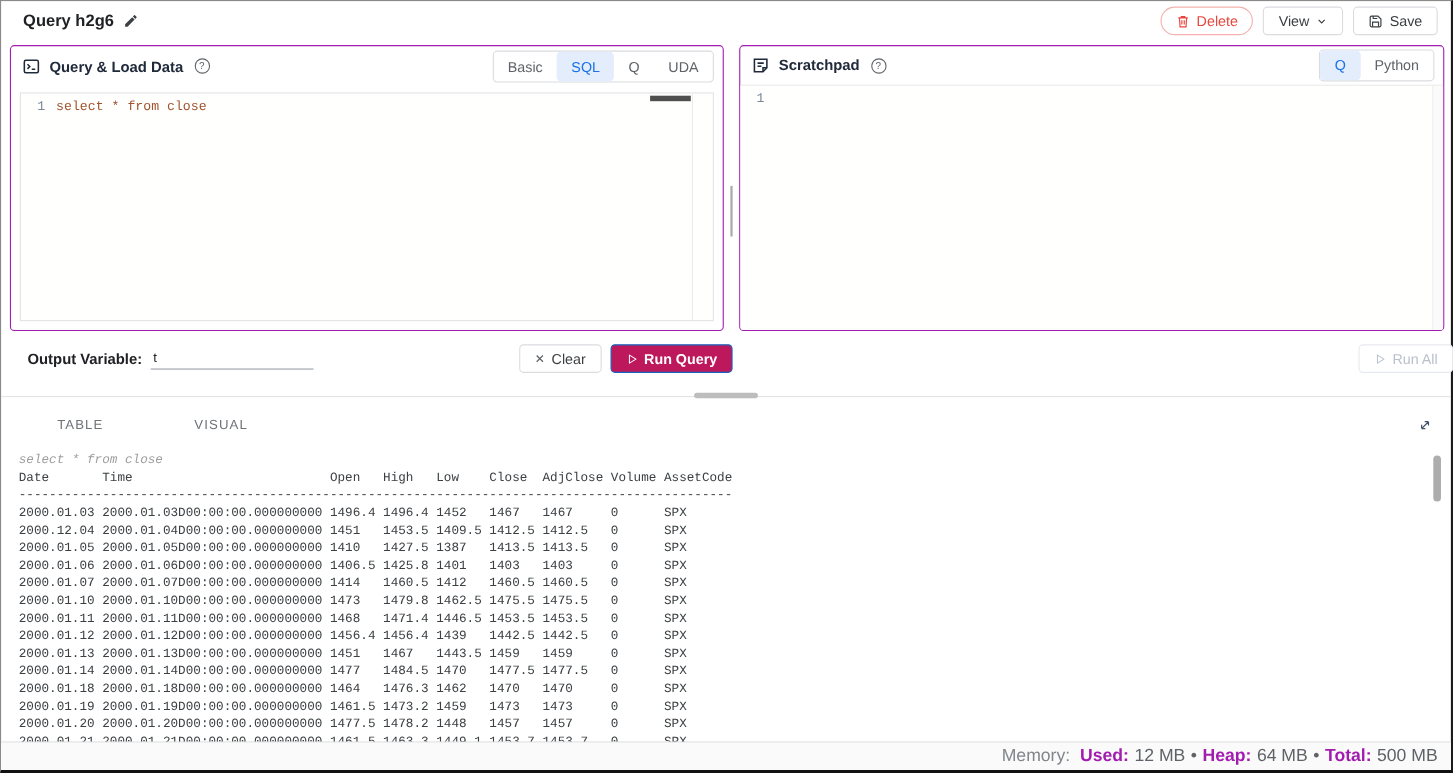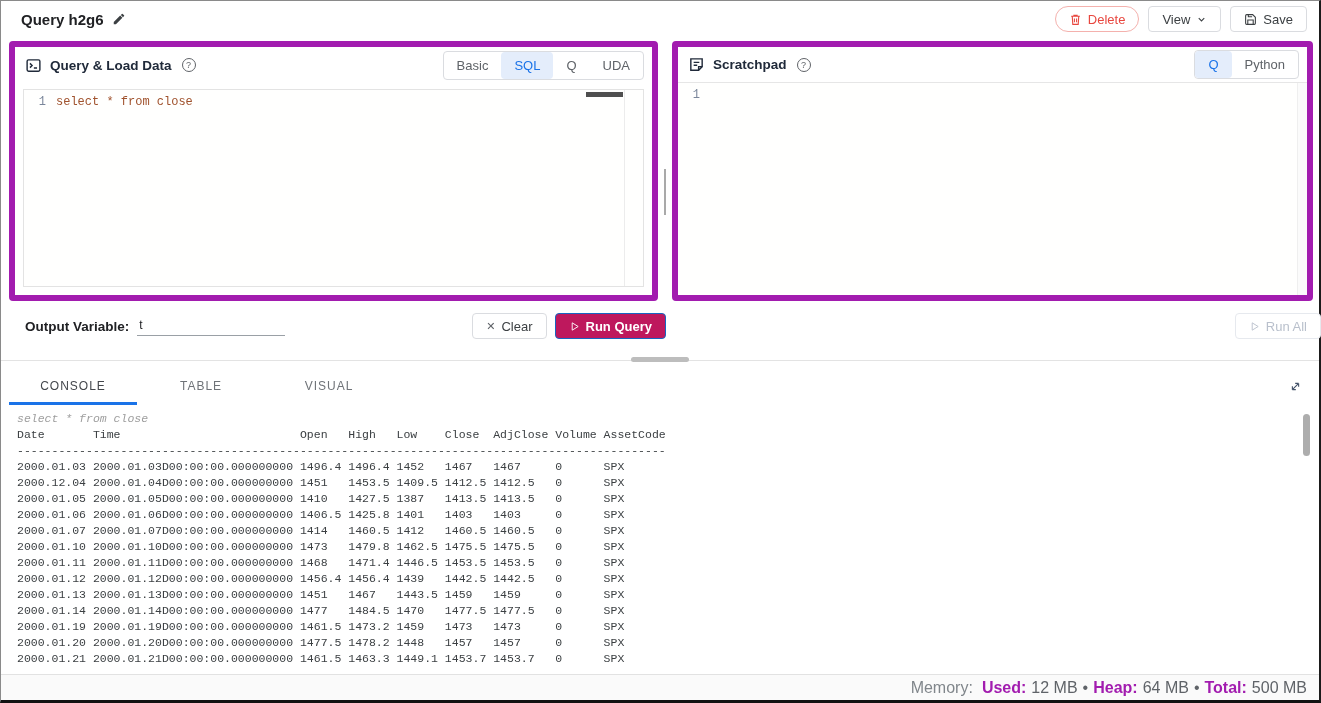--- a/index.html
+++ b/index.html
@@ -41,21 +41,21 @@
   .btn-disabled { color: #b9c0cc; border-color: #e6e9ee; cursor: default; }
 
   
   .panels {
     margin-top: 4px;
     flex: 0 0 260px; height: 260px;
     display: grid; grid-template-columns: 649px 641px; column-gap: 14px;
     padding: 0 8px; position: relative;
   }
   .card {
-    border: 6px solid #a21caf; border-radius: 4px;
+    border: 1px solid #a21caf; border-radius: 4px;
     background: #fff; display: flex; flex-direction: column; overflow: hidden;
   }
   .card-header {
     height: 36px; flex: 0 0 36px;
     display: flex; align-items: center; gap: 8px; padding: 0 8px 0 10px;
   }
   .card-header.with-divider { border-bottom: 1px solid #e6e6e6; }
   .card-title { font-size: 13.5px; font-weight: 600; color: #202a3a; }
   .help-circle {
     width: 14px; height: 14px; border: 1.2px solid #5f6368; border-radius: 50%;
@@ -296,21 +296,20 @@
       </button>
     </div>
   </div>
 
   <div class="h-splitter">
     <div class="line"></div>
     <div class="handle"></div>
   </div>
 
   <div class="results-tabs">
-    <button class="rtab active">CONSOLE</button>
     <button class="rtab">TABLE</button>
     <button class="rtab">VISUAL</button>
     <span class="expand-wrap">
       <button class="icon-btn">
         <span>
           <svg width="15" height="15" viewBox="0 0 24 24" fill="none" stroke="#44536a" stroke-width="1.8">
               <path d="M7 17L17 7M17 7h-5.5M17 7v5.5M7 17h5.5M7 17v-5.5"></path>
             </svg>
         </span>
       </button>
@@ -325,20 +324,21 @@
         <div class="console-line">2000.01.03 2000.01.03D00:00:00.000000000 1496.4 1496.4 1452   1467   1467     0      SPX</div>
         <div class="console-line">2000.12.04 2000.01.04D00:00:00.000000000 1451   1453.5 1409.5 1412.5 1412.5   0      SPX</div>
         <div class="console-line">2000.01.05 2000.01.05D00:00:00.000000000 1410   1427.5 1387   1413.5 1413.5   0      SPX</div>
         <div class="console-line">2000.01.06 2000.01.06D00:00:00.000000000 1406.5 1425.8 1401   1403   1403     0      SPX</div>
         <div class="console-line">2000.01.07 2000.01.07D00:00:00.000000000 1414   1460.5 1412   1460.5 1460.5   0      SPX</div>
         <div class="console-line">2000.01.10 2000.01.10D00:00:00.000000000 1473   1479.8 1462.5 1475.5 1475.5   0      SPX</div>
         <div class="console-line">2000.01.11 2000.01.11D00:00:00.000000000 1468   1471.4 1446.5 1453.5 1453.5   0      SPX</div>
         <div class="console-line">2000.01.12 2000.01.12D00:00:00.000000000 1456.4 1456.4 1439   1442.5 1442.5   0      SPX</div>
         <div class="console-line">2000.01.13 2000.01.13D00:00:00.000000000 1451   1467   1443.5 1459   1459     0      SPX</div>
         <div class="console-line">2000.01.14 2000.01.14D00:00:00.000000000 1477   1484.5 1470   1477.5 1477.5   0      SPX</div>
+        <div class="console-line">2000.01.18 2000.01.18D00:00:00.000000000 1464   1476.3 1462   1470   1470     0      SPX</div>
         <div class="console-line">2000.01.19 2000.01.19D00:00:00.000000000 1461.5 1473.2 1459   1473   1473     0      SPX</div>
         <div class="console-line">2000.01.20 2000.01.20D00:00:00.000000000 1477.5 1478.2 1448   1457   1457     0      SPX</div>
         <div class="console-line">2000.01.21 2000.01.21D00:00:00.000000000 1461.5 1463.3 1449.1 1453.7 1453.7   0      SPX</div>
       </div>
     <div class="console-scrollbar"></div>
   </div>
 
   <footer class="statusbar">
     <span class="mem-label">Memory:</span>
     <span class="metric-label">Used:</span>

